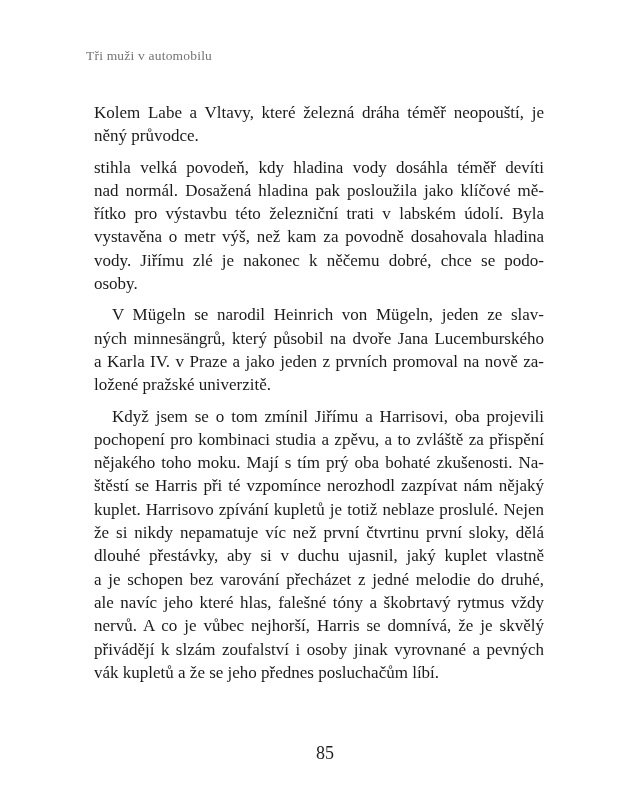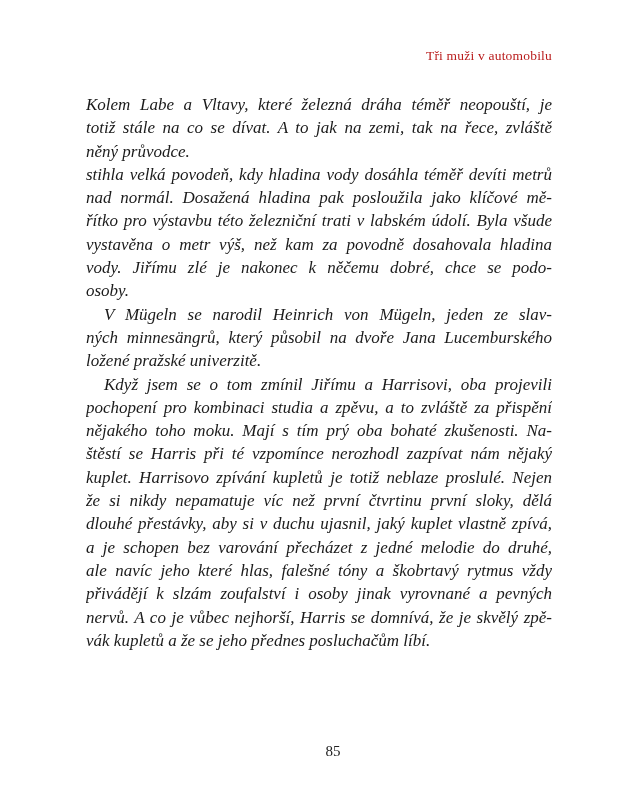--- a/index.html
+++ b/index.html
@@ -14,97 +14,96 @@
     background: #ffffff;
     font-family: "Liberation Serif", serif;
     color: #1c1c1c;
     overflow: hidden;
   }
   .running-header {
     position: absolute;
     top: 48px;
     left: 86px;
     width: 466px;
-    text-align: right;
+    text-align: left;
     font-size: 13.5px;
     line-height: 16px;
     letter-spacing: 0.2px;
-    color: #b91c1c;
+    color: #737373;
   }
   .body-text {
     position: absolute;
     top: 93px;
     left: 86px;
     width: 466px;
     font-size: 17px;
     line-height: 23.3px;
     color: #1b1b1b;
   }
   .paragraph {
-    margin: 0;
+    margin: 8px;
     padding: 0;
-    font-style: italic;
   }
   .line {
     height: 23.3px;
     overflow: hidden;
     text-align: justify;
     text-align-last: justify;
   }
   .line.last {
     text-align-last: left;
   }
   .paragraph.indented .line.first {
     padding-left: 18px;
   }
   .page-number {
     position: absolute;
     top: 743px;
-    left: 100px;
+    left: 92px;
     width: 466px;
     text-align: center;
-    font-size: 15px;
+    font-size: 18px;
     color: #222222;
   }
 </style>
 </head>
 <body>
 
 <div class="page">
   <div class="running-header">Tři muži v automobilu</div>
 
   <div class="body-text" id="body-text">
       <div class="paragraph">
         <div class="line first">Kolem Labe a Vltavy, které železná dráha téměř neopouští, je</div>
-        <div class="line">totiž stále na co se dívat. A to jak na zemi, tak na řece, zvláště</div>
         <div class="line last">něný průvodce.</div>
       </div>
       <div class="paragraph indented">
         <div class="line">stihla velká povodeň, kdy hladina vody dosáhla téměř devíti metrů</div>
         <div class="line">nad normál. Dosažená hladina pak posloužila jako klíčové mě-</div>
         <div class="line">řítko pro výstavbu této železniční trati v labském údolí. Byla všude</div>
         <div class="line">vystavěna o metr výš, než kam za povodně dosahovala hladina</div>
         <div class="line">vody. Jiřímu zlé je nakonec k něčemu dobré, chce se podo-</div>
         <div class="line last">osoby.</div>
       </div>
       <div class="paragraph indented">
         <div class="line first">V Mügeln se narodil Heinrich von Mügeln, jeden ze slav-</div>
         <div class="line">ných minnesängrů, který působil na dvoře Jana Lucemburského</div>
+        <div class="line">a Karla IV. v Praze a jako jeden z prvních promoval na nově za-</div>
         <div class="line last">ložené pražské univerzitě.</div>
       </div>
       <div class="paragraph indented">
         <div class="line first">Když jsem se o tom zmínil Jiřímu a Harrisovi, oba projevili</div>
         <div class="line">pochopení pro kombinaci studia a zpěvu, a to zvláště za přispění</div>
         <div class="line">nějakého toho moku. Mají s tím prý oba bohaté zkušenosti. Na-</div>
         <div class="line">štěstí se Harris při té vzpomínce nerozhodl zazpívat nám nějaký</div>
         <div class="line">kuplet. Harrisovo zpívání kupletů je totiž neblaze proslulé. Nejen</div>
         <div class="line">že si nikdy nepamatuje víc než první čtvrtinu první sloky, dělá</div>
         <div class="line">dlouhé přestávky, aby si v duchu ujasnil, jaký kuplet vlastně zpívá,</div>
         <div class="line">a je schopen bez varování přecházet z jedné melodie do druhé,</div>
         <div class="line">ale navíc jeho které hlas, falešné tóny a škobrtavý rytmus vždy</div>
+        <div class="line">nervů. A co je vůbec nejhorší, Harris se domnívá, že je skvělý zpě-</div>
         <div class="line">přivádějí k slzám zoufalství i osoby jinak vyrovnané a pevných</div>
-        <div class="line">nervů. A co je vůbec nejhorší, Harris se domnívá, že je skvělý zpě-</div>
         <div class="line last">vák kupletů a že se jeho přednes posluchačům líbí.</div>
       </div>
     </div>
 
   <div class="page-number">85</div>
 </div>
 
 </body></html>

